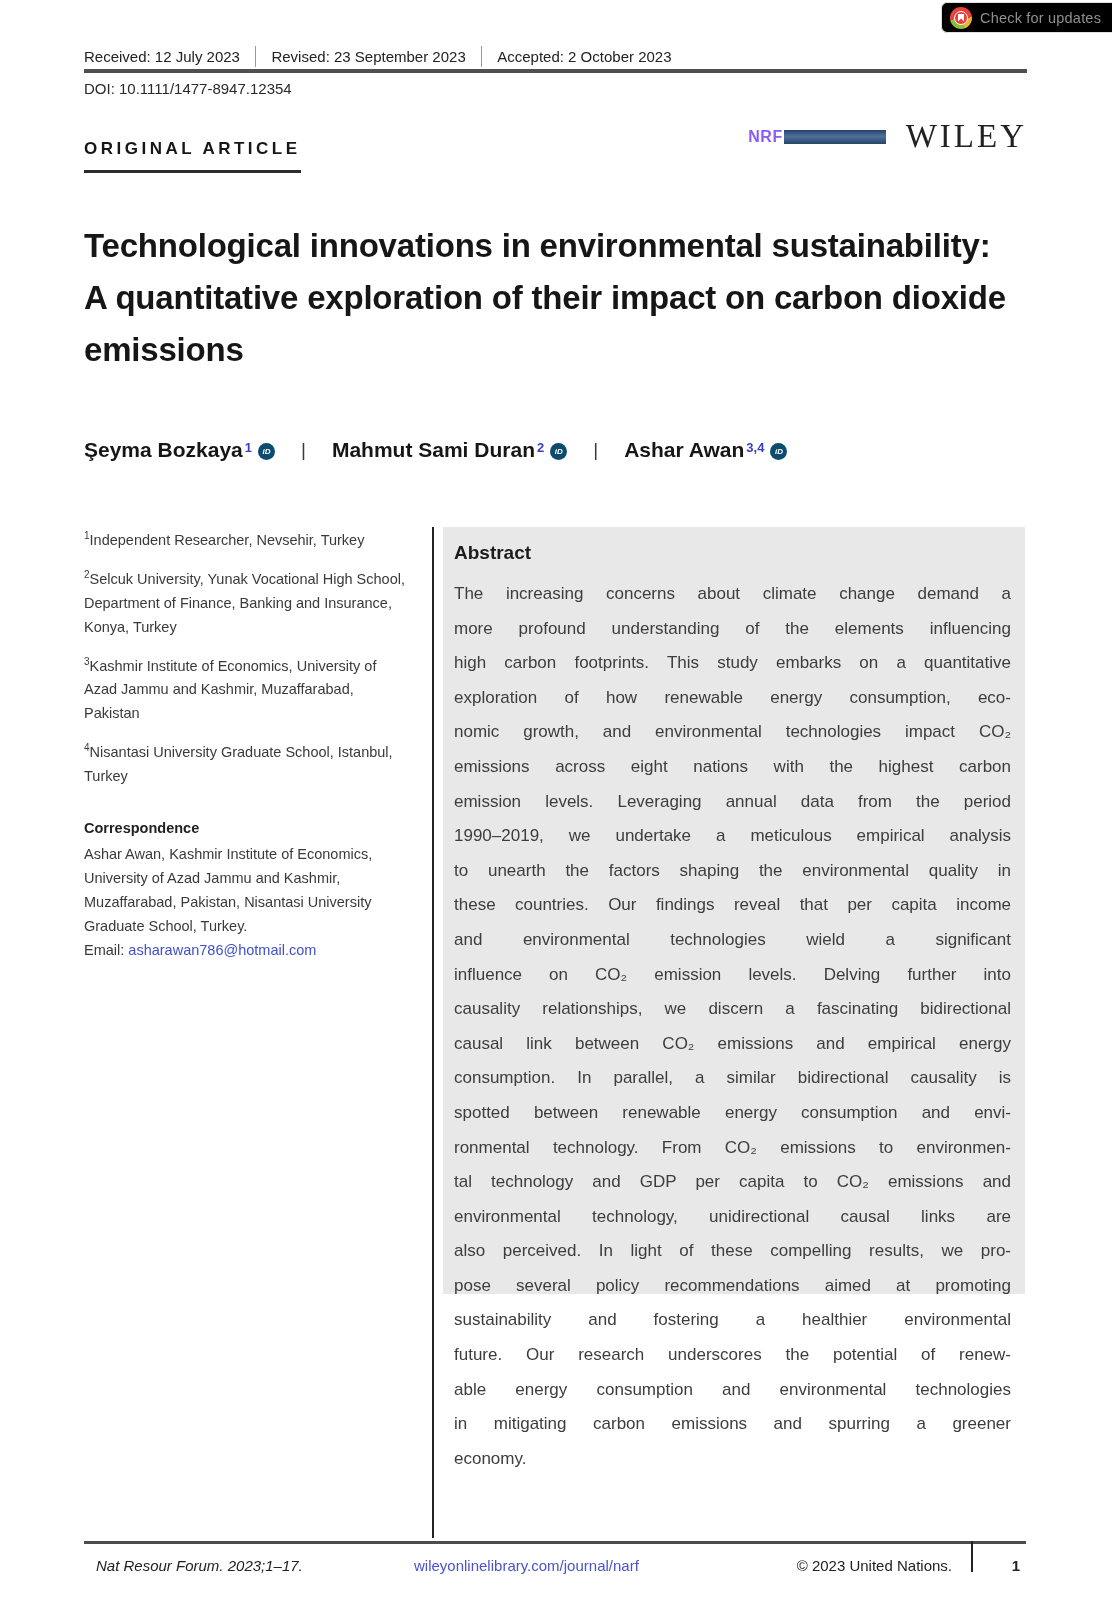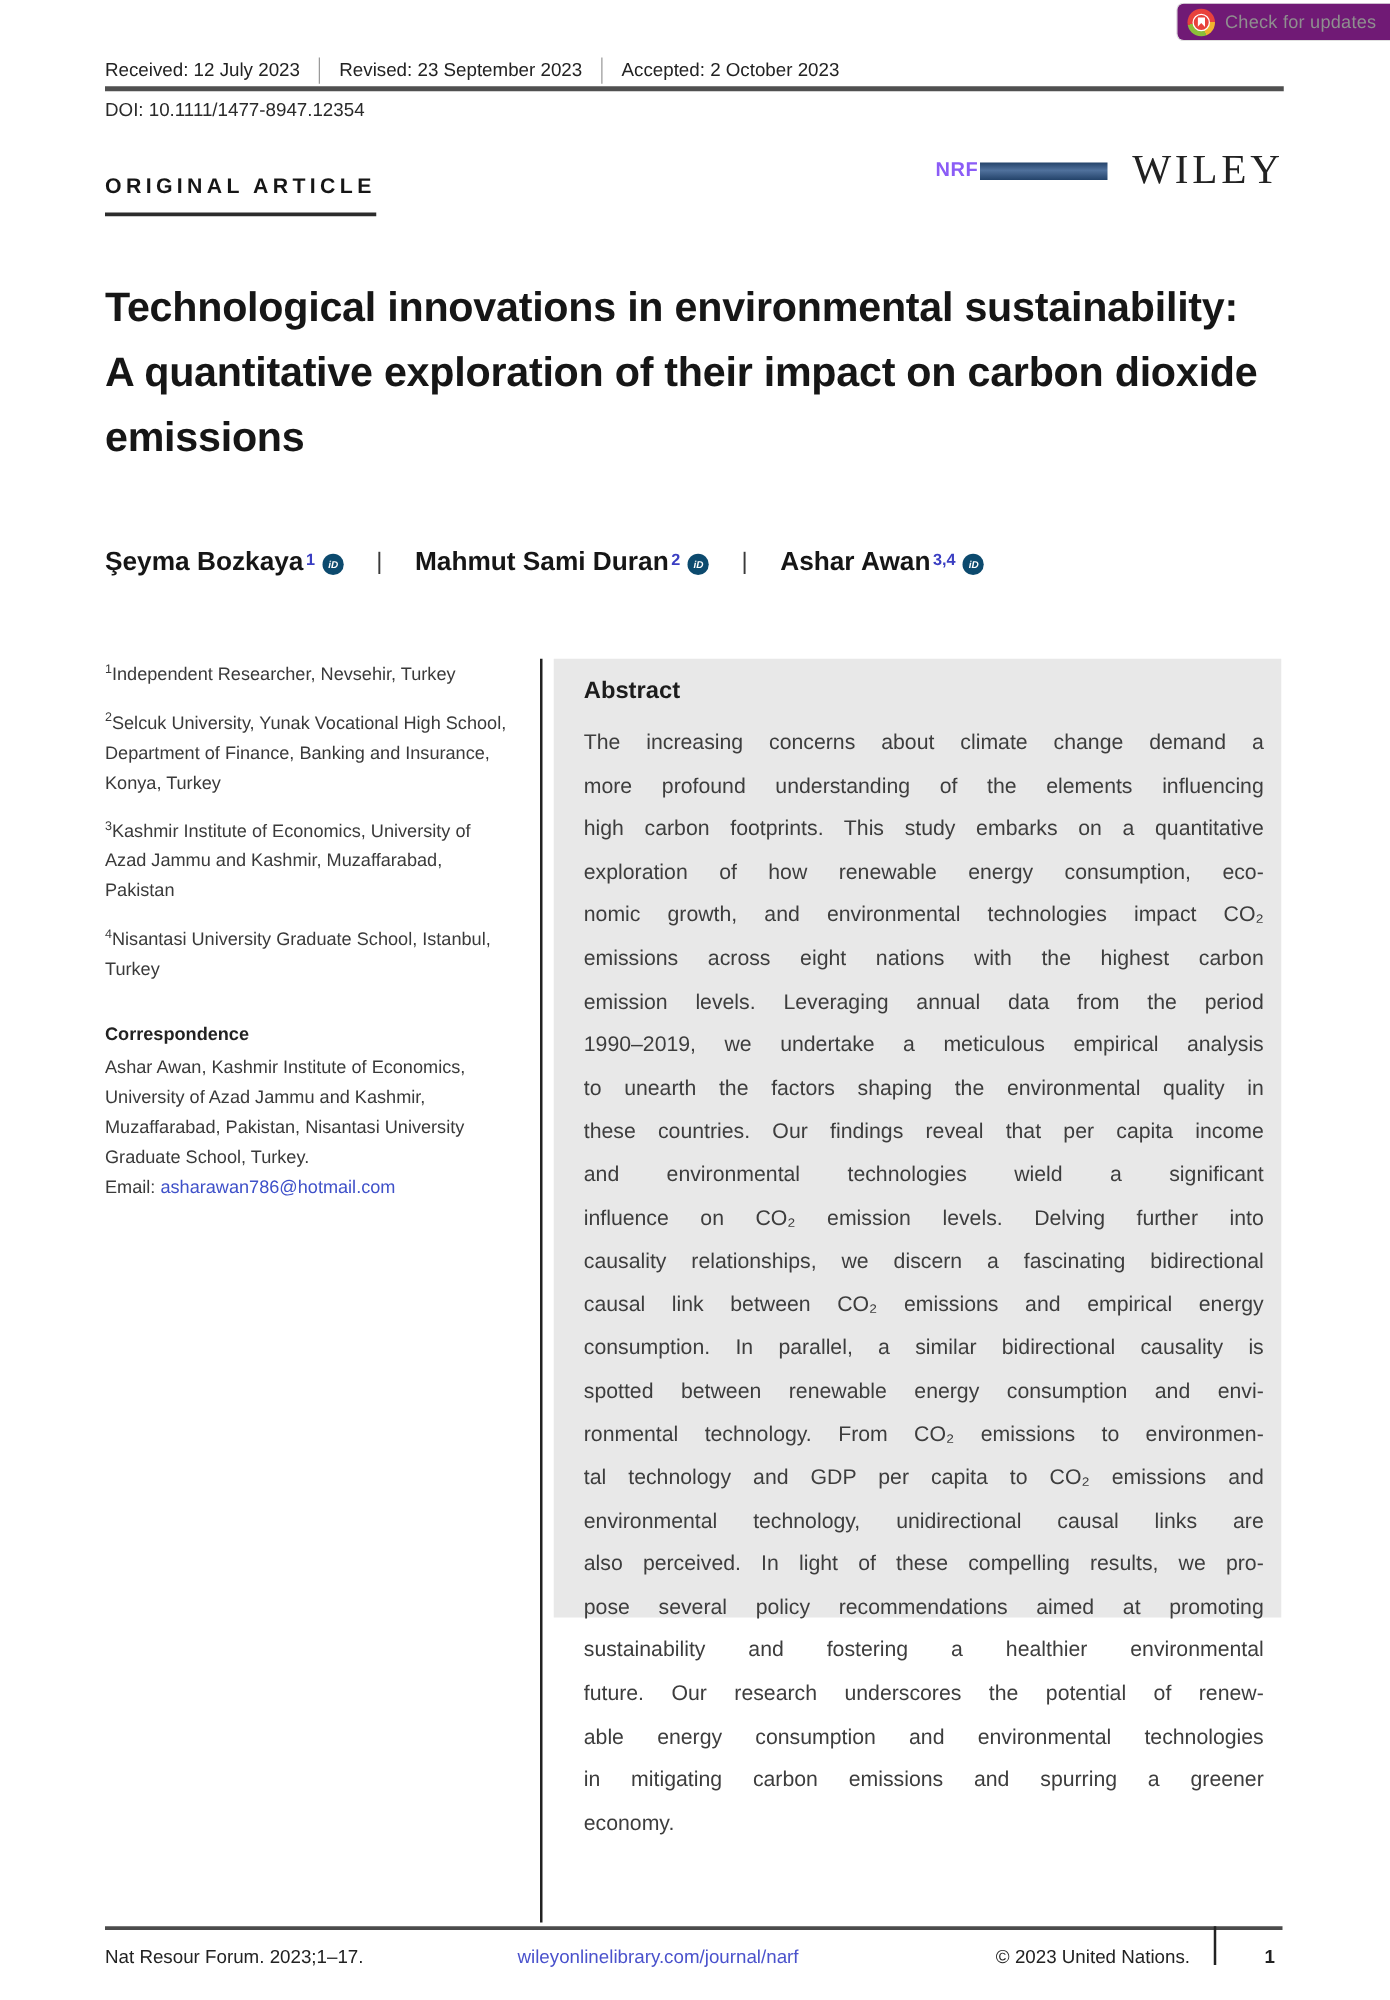--- a/index.html
+++ b/index.html
@@ -1,20 +1,20 @@
 <!DOCTYPE html>
 <html><head>
 <meta charset="utf-8">
 <style>
   html,body{margin:0;padding:0;background:#ffffff;}
   .page{position:relative;width:1112px;height:1600px;background:#fff;overflow:hidden;
         font-family:"Liberation Sans",sans-serif;color:#1f1f1f;}
 
   
-  .badge{position:absolute;top:2px;left:941px;width:171px;height:31px;background:#701a75;
+  .badge{position:absolute;top:2px;left:941px;width:171px;height:31px;background:#000000;
          border:1px solid #e0e0e0;border-right:none;border-radius:6px 0 0 6px;
          display:flex;align-items:center;gap:8px;padding-left:8px;box-sizing:border-box;}
   .badge-label{color:#8f8f8f;font-size:14.5px;letter-spacing:.2px;white-space:nowrap;overflow:hidden;}
   .cm-ring{width:22px;height:22px;border-radius:50%;flex:0 0 auto;
            background:conic-gradient(from -50deg,#e8423c 0 38%,#f0b32e 38% 58%,#8bbf3a 58% 86%,#e8423c 86% 100%);
            display:flex;align-items:center;justify-content:center;}
   .cm-core{width:14px;height:14px;border-radius:50%;background:#e8423c;border:1.5px solid #fff;
            display:flex;align-items:center;justify-content:center;box-sizing:border-box;}
   .cm-flag{width:6px;height:8px;background:#fff;
            clip-path:polygon(0 0,100% 0,100% 100%,50% 62%,0 100%);}
@@ -50,30 +50,30 @@
   .left-col{position:absolute;top:524px;left:84px;width:325px;font-size:14.5px;line-height:24px;color:#3a3a3a;}
   .aff{margin:0 0 11px 0;}
   .aff sup,.corr-sup{font-size:10px;}
   .corr{margin-top:28px;}
   .corr-head{font-weight:bold;color:#222;margin-bottom:2px;}
   .email-link{color:#3f51c9;text-decoration:none;}
 
   
   .vdivider{position:absolute;left:432px;top:527px;width:2px;height:1011px;background:#222;}
   .abstract-box{position:absolute;left:443px;top:527px;width:582px;height:767px;background:#e8e8e8;
-                box-sizing:border-box;padding:15px 14px 0 24px;}
+                box-sizing:border-box;padding:15px 14px 0 11px;}
   .abstract-head{font-size:19px;font-weight:bold;color:#1c1c1c;margin-bottom:13px;}
   .abs-line{font-size:17px;line-height:34.6px;color:#3d3d3d;white-space:nowrap;
             text-align:justify;text-align-last:justify;}
   .abs-line--last{text-align-last:left;}
 
   
   .rule-bottom{position:absolute;top:1541px;left:84px;width:942px;height:3px;background:#4c4c4c;}
   .footer{position:absolute;top:1553px;left:84px;width:942px;height:30px;font-size:15px;color:#222;}
-  .footer-ref{position:absolute;left:0;top:4px;}
+  .footer-ref{position:absolute;left:12px;top:4px;font-style:italic;}
   .footer-url{position:absolute;left:330px;top:4px;color:#4a52cc;text-decoration:none;}
   .footer-copy{position:absolute;right:74px;top:4px;}
   .footer-bar{position:absolute;top:-12px;right:53px;width:2px;height:31px;background:#222;}
   .footer-page{position:absolute;right:6px;top:4px;font-weight:bold;}
 </style>
 </head>
 <body>
 
 <div class="page">
 

